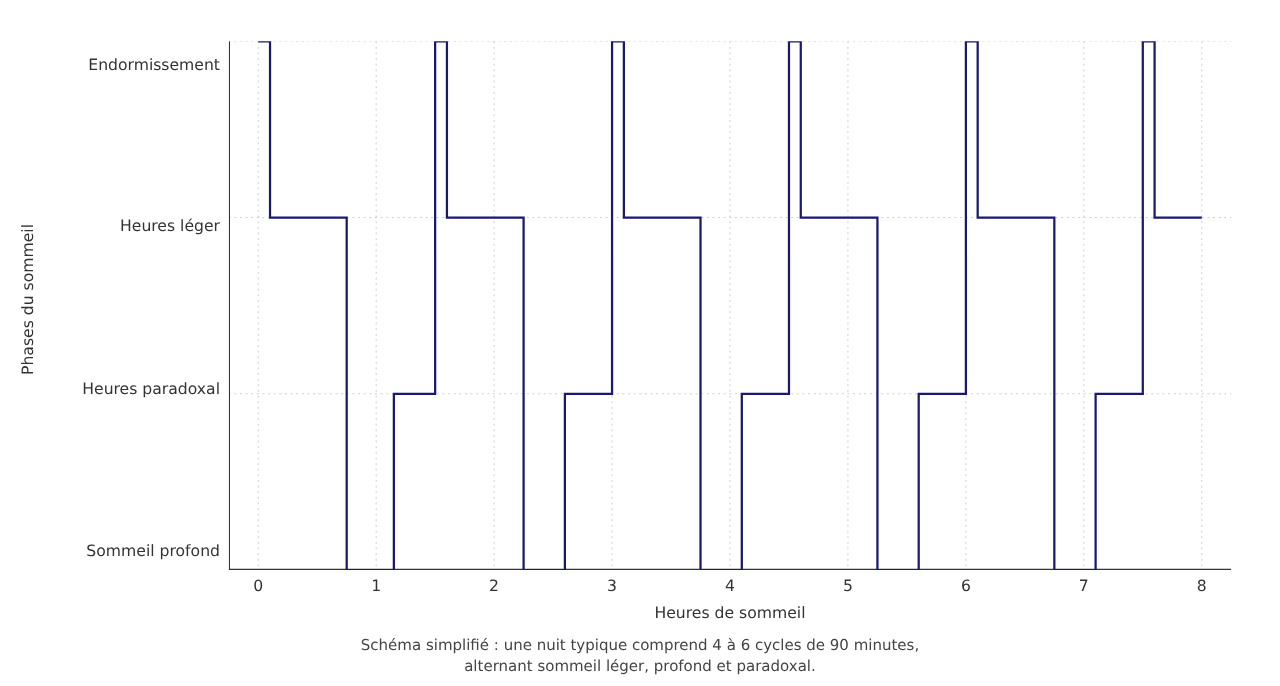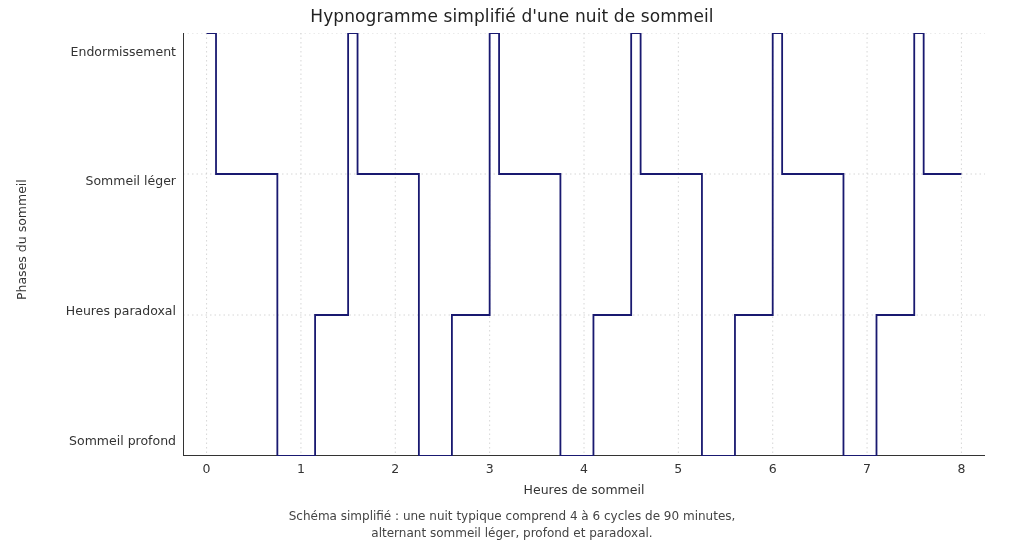--- a/index.html
+++ b/index.html
@@ -94,25 +94,24 @@
     color: #444444;
     line-height: 17px;
     white-space: pre-line;
   }
 </style>
 </head>
 <body>
 
 <div id="figure">
 
-  <div id="chart-title">Hypnogramme simplifié d'une nuit de sommeil</div>
 
   <div id="ytick-holder">
     <div class="ytick" style="top:44px;">Endormissement</div>
-    <div class="ytick" style="top:173px;">Sommeil léger</div>
+    <div class="ytick" style="top:173px;">Heures léger</div>
     <div class="ytick" style="top:303px;">Heures paradoxal</div>
     <div class="ytick" style="top:433px;margin-left:35px;">Sommeil profond</div>
   </div>
 
   <div class="axis-label" id="ylabel">Phases du sommeil</div>
 
   <div id="plot-area">
     <svg id="plot-svg" width="802" height="423" viewBox="0 0 802 423">
       <g id="grid-lines">
           <line x1="23.588235294117645" y1="0" x2="23.588235294117645" y2="423" stroke="#cccccc" stroke-width="0.8" stroke-dasharray="1.5,3"></line>

